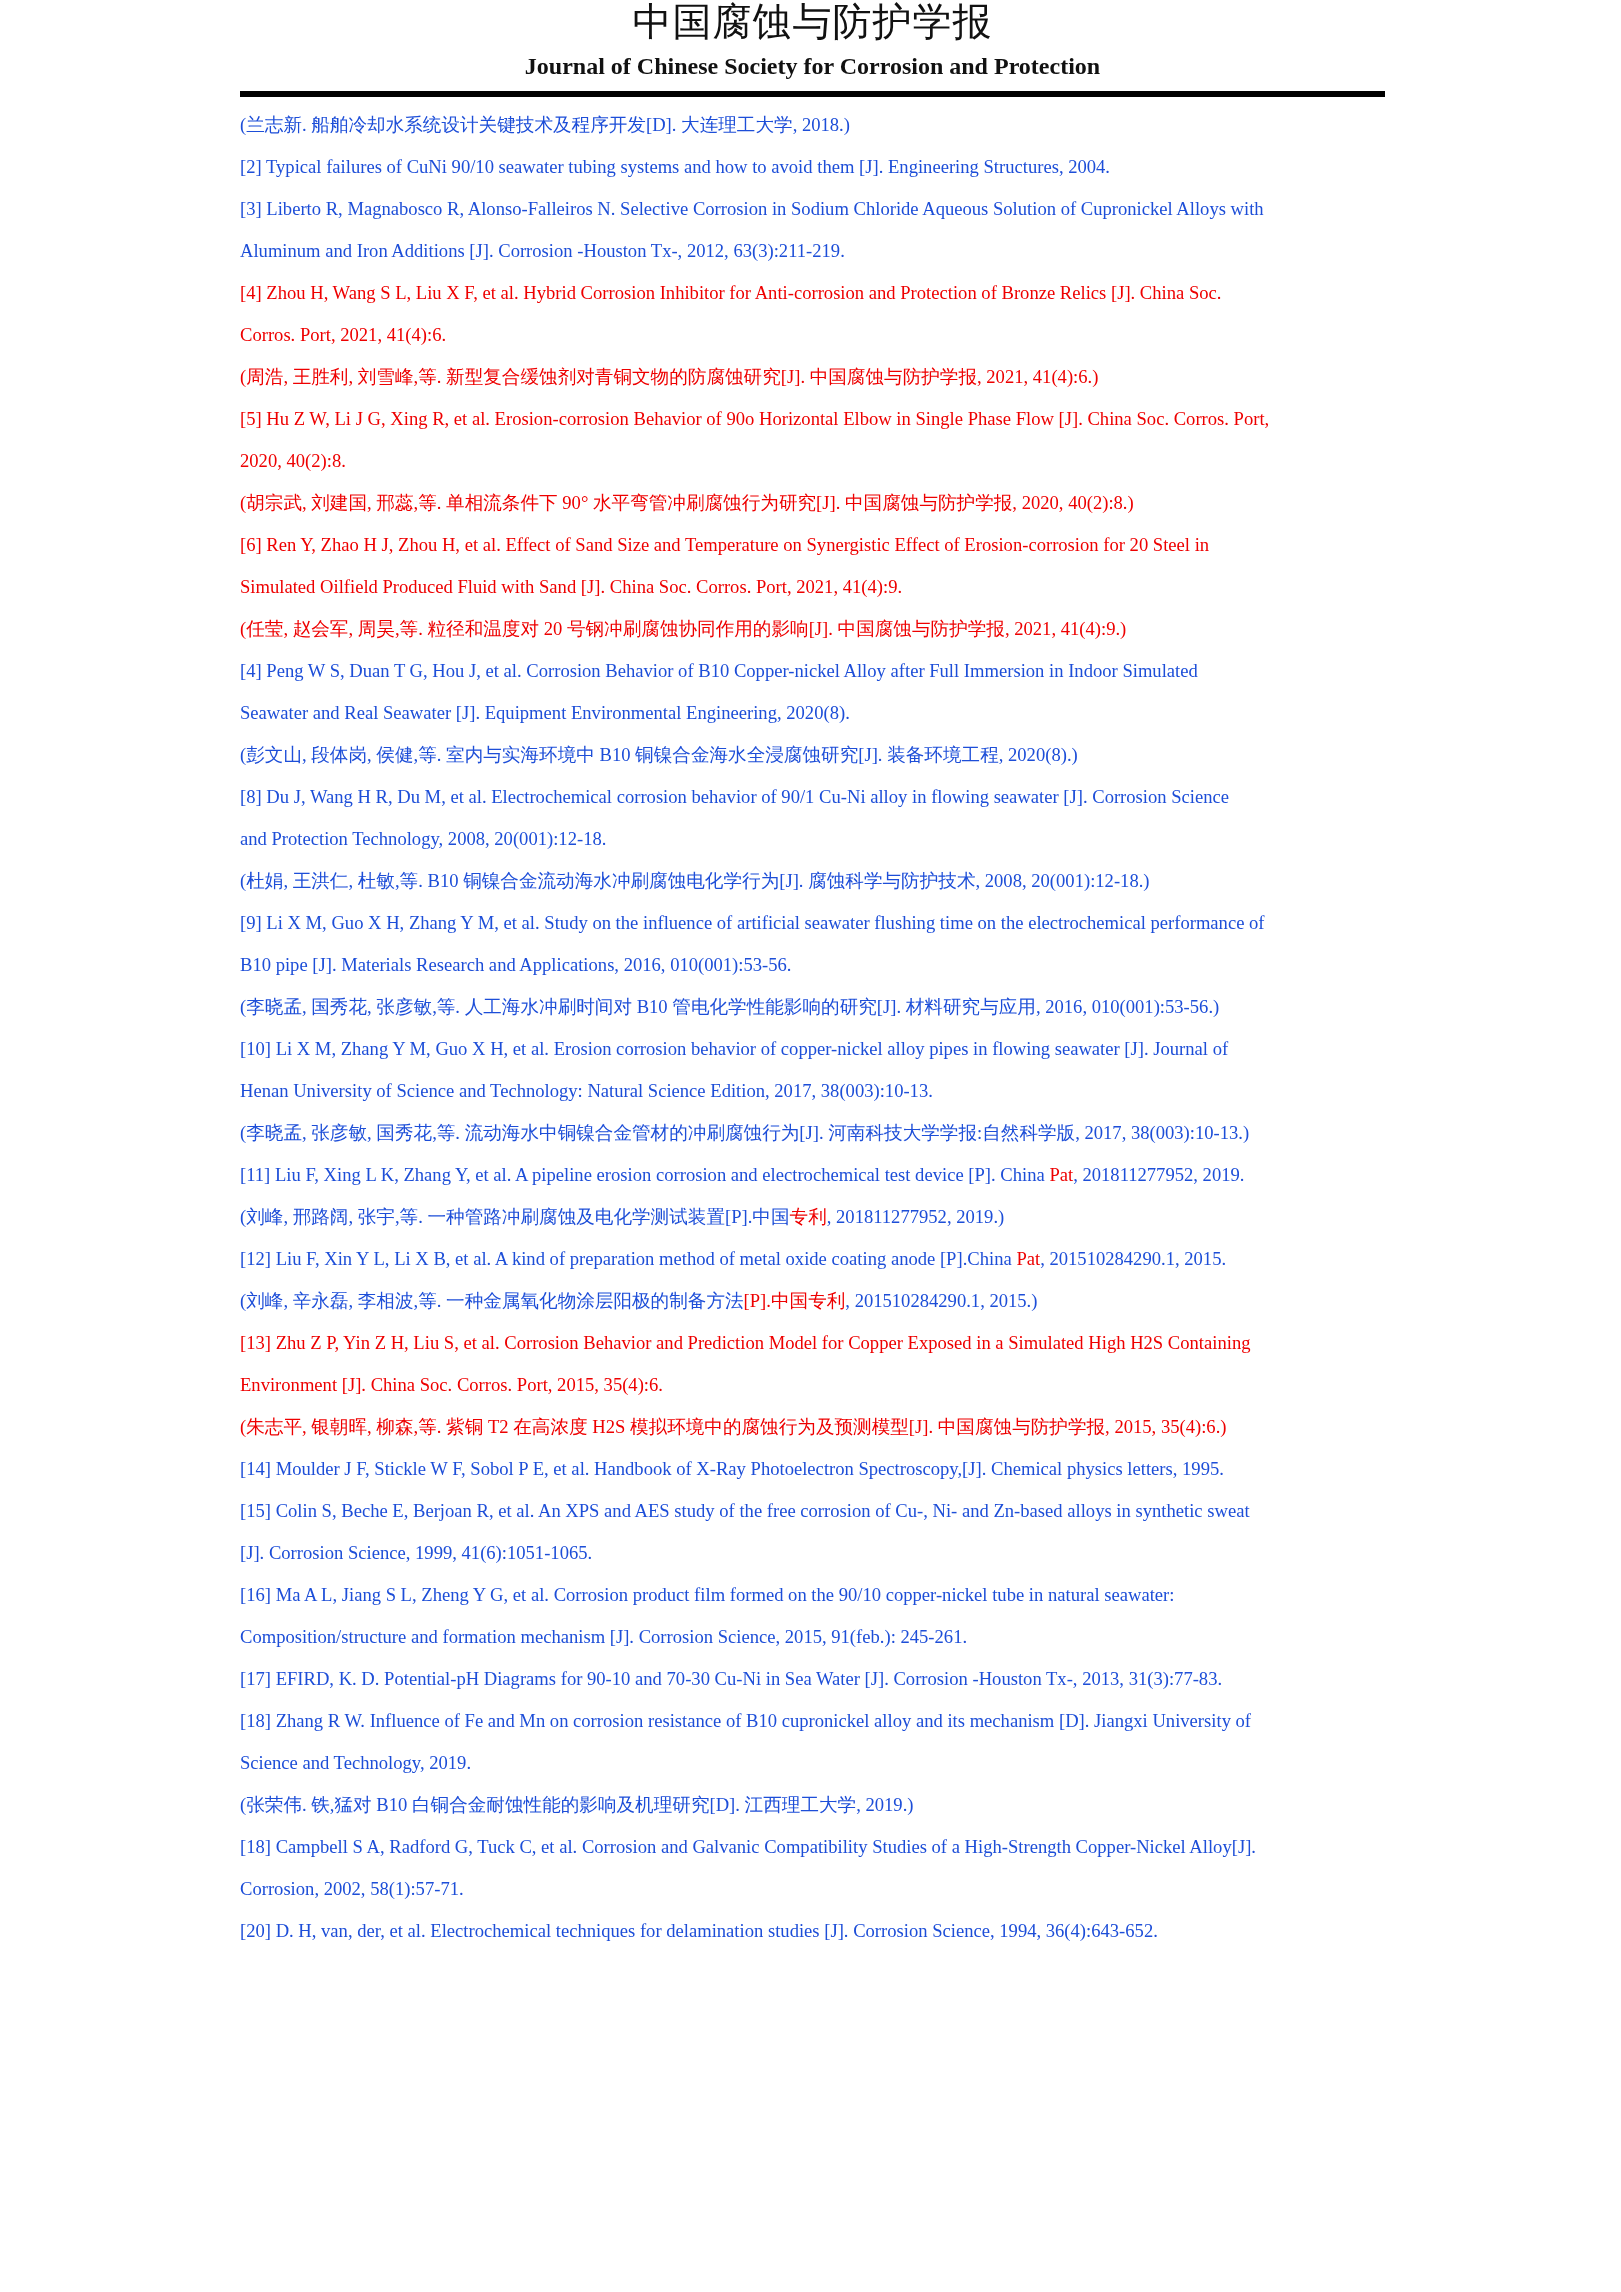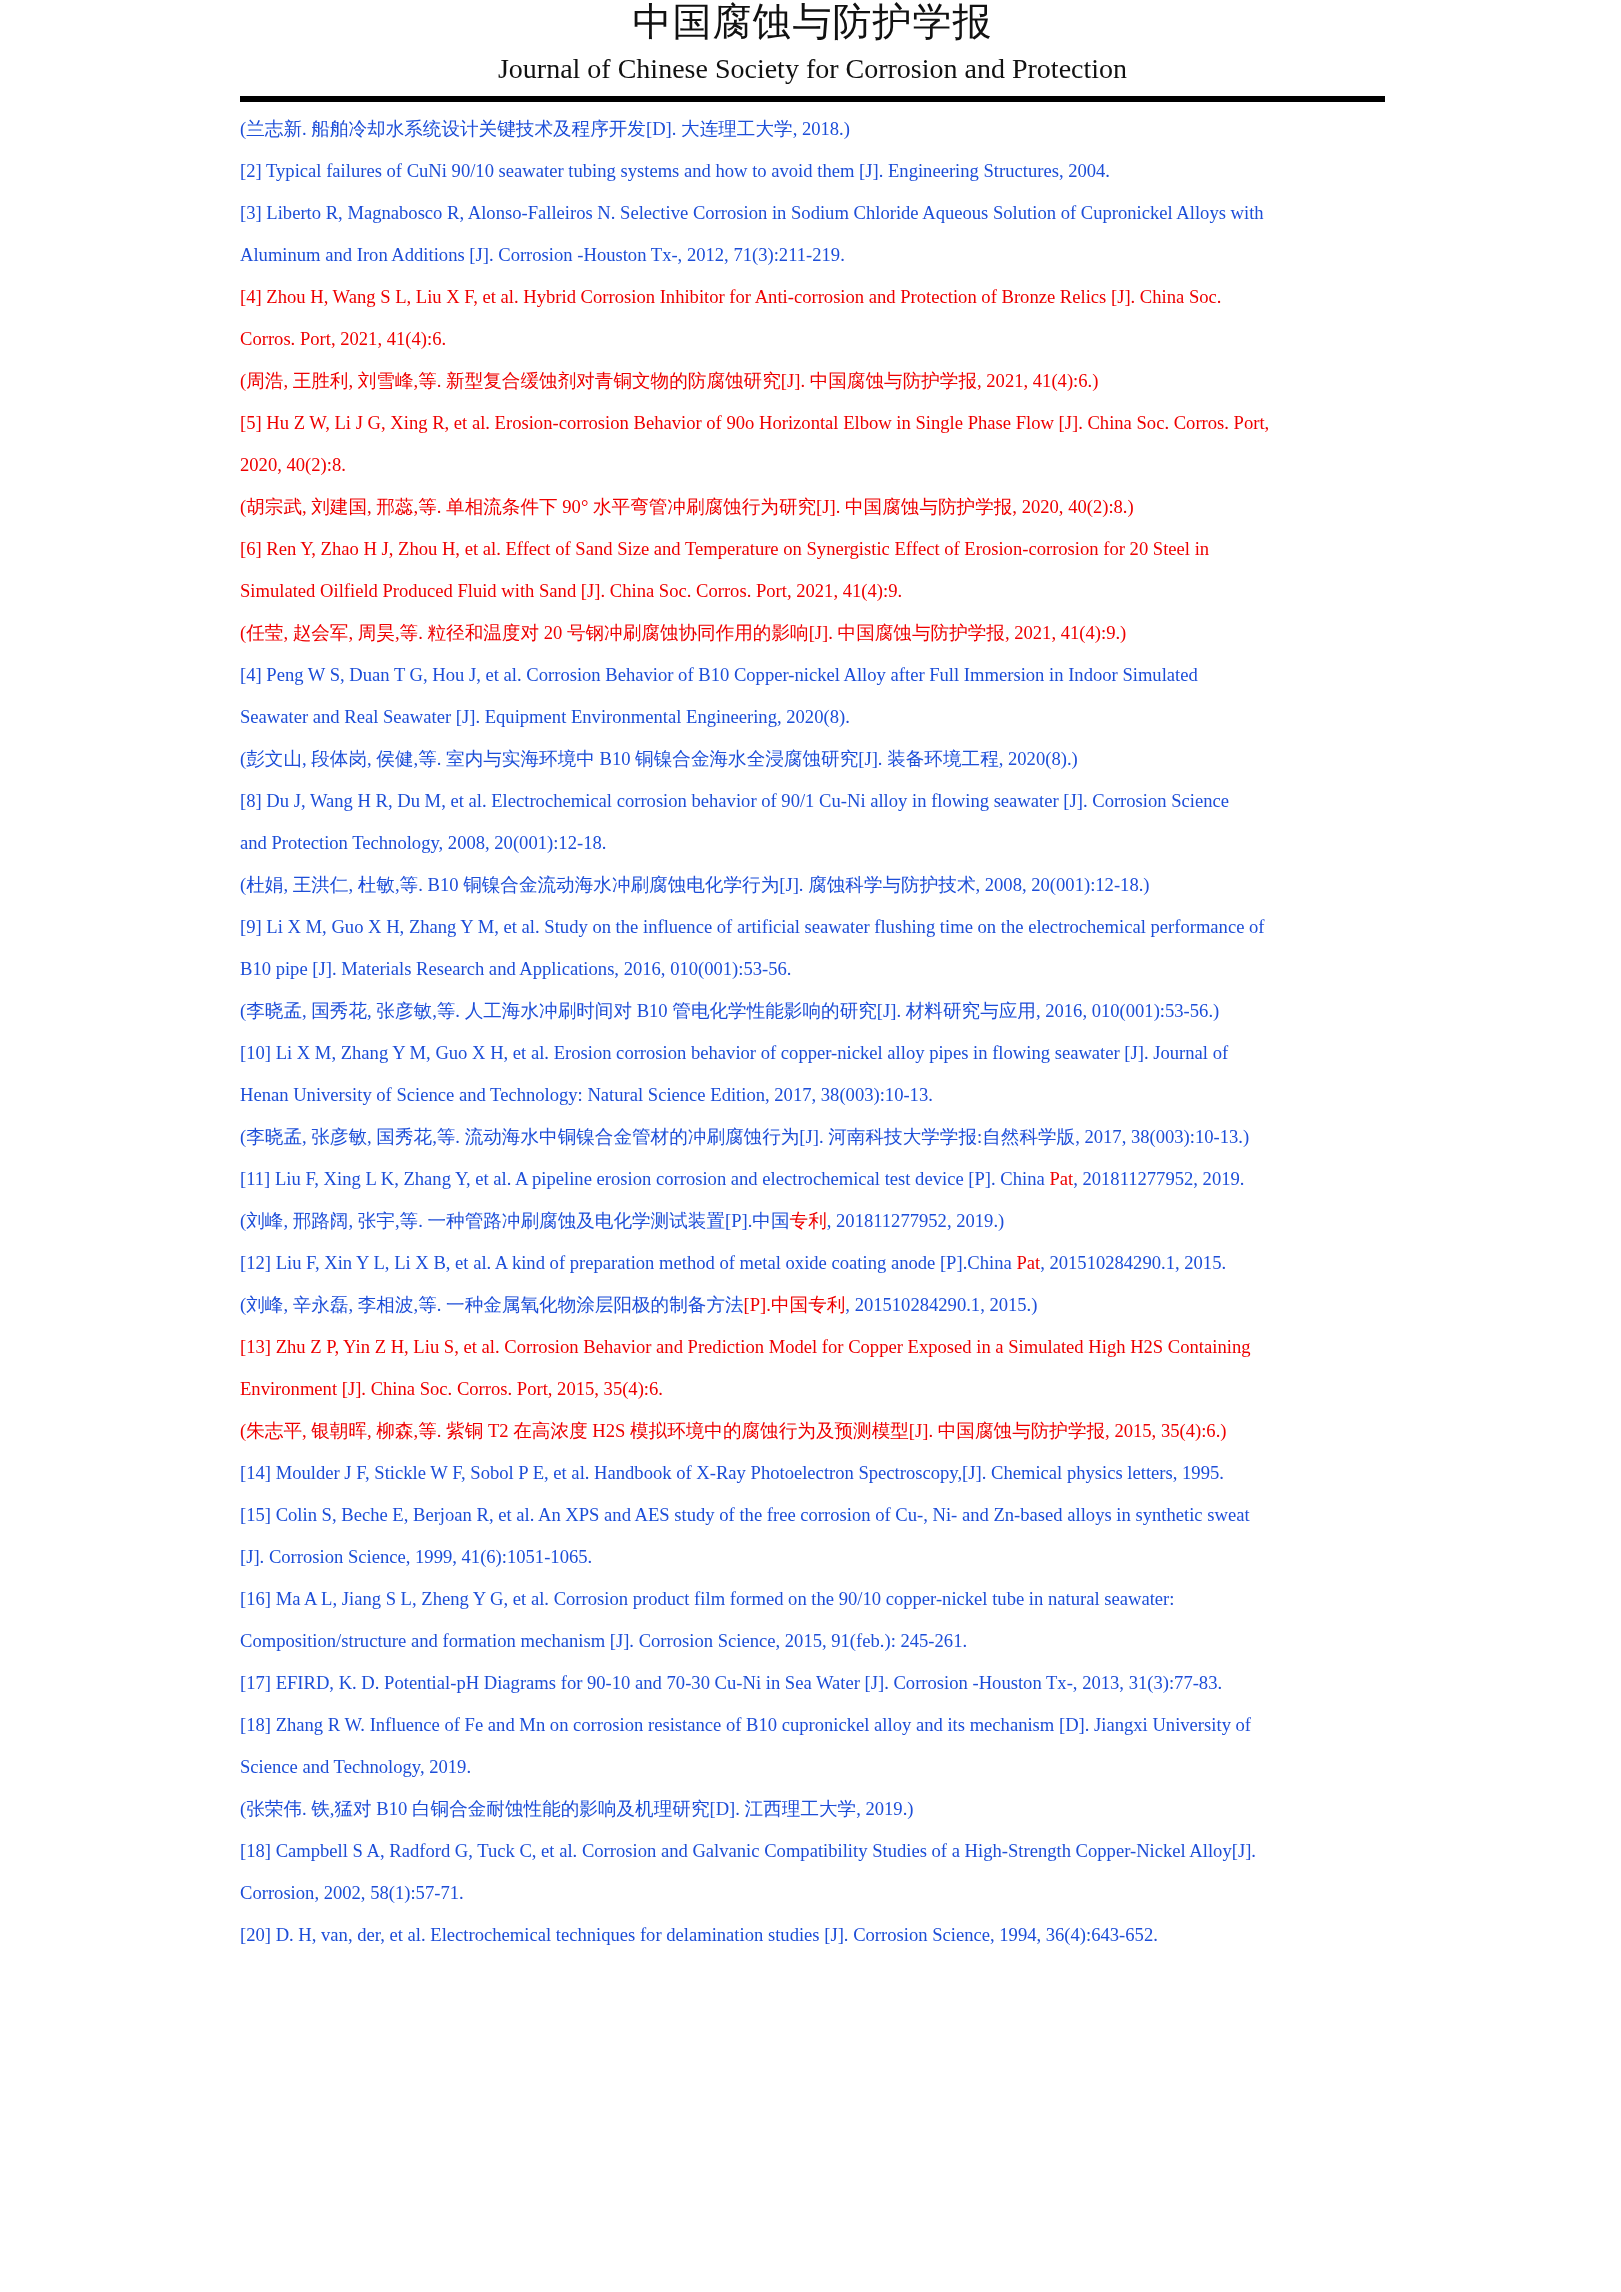--- a/index.html
+++ b/index.html
@@ -21,22 +21,22 @@
   .header { text-align: center; }
   .title-cn {
     margin: 0;
     font-size: 39px;
     font-weight: 400;
     line-height: 1.15;
     letter-spacing: 1px;
   }
   .title-en {
     margin: 7.8px 0 0 0;
-    font-size: 28px;
-    font-weight: 400;
+    font-size: 24px;
+    font-weight: 700;
     line-height: 1.15;
   }
   .rule {
     height: 5.9px;
     background: #000000;
     margin-top: 10.8px;
   }
   .refs {
     margin-top: 6.9px;
   }
@@ -55,21 +55,21 @@
 <div class="page">
   <div class="header">
     <h1 class="title-cn">中国腐蚀与防护学报</h1>
     <h2 class="title-en">Journal of Chinese Society for Corrosion and Protection</h2>
     <div class="rule"></div>
   </div>
   <div class="refs">
       <div class="line"><span class="seg-k">(兰志新. 船舶冷却水系统设计关键技术及程序开发[D]. 大连理工大学, 2018.)</span></div>
       <div class="line"><span class="seg-k">[2] Typical failures of CuNi 90/10 seawater tubing systems and how to avoid them [J]. Engineering Structures, 2004.</span></div>
       <div class="line"><span class="seg-k">[3] Liberto R, Magnabosco R, Alonso-Falleiros N. Selective Corrosion in Sodium Chloride Aqueous Solution of Cupronickel Alloys with</span></div>
-      <div class="line"><span class="seg-k">Aluminum and Iron Additions [J]. Corrosion -Houston Tx-, 2012, 71(3):211-219.</span></div>
+      <div class="line"><span class="seg-k">Aluminum and Iron Additions [J]. Corrosion -Houston Tx-, 2012, 63(3):211-219.</span></div>
       <div class="line"><span class="seg-r">[4] Zhou H, Wang S L, Liu X F, et al. Hybrid Corrosion Inhibitor for Anti-corrosion and Protection of Bronze Relics [J]. China Soc.</span></div>
       <div class="line"><span class="seg-r">Corros. Port, 2021, 41(4):6.</span></div>
       <div class="line"><span class="seg-r">(周浩, 王胜利, 刘雪峰,等. 新型复合缓蚀剂对青铜文物的防腐蚀研究[J]. 中国腐蚀与防护学报, 2021, 41(4):6.)</span></div>
       <div class="line"><span class="seg-r">[5] Hu Z W, Li J G, Xing R, et al. Erosion-corrosion Behavior of 90o Horizontal Elbow in Single Phase Flow [J]. China Soc. Corros. Port,</span></div>
       <div class="line"><span class="seg-r">2020, 40(2):8.</span></div>
       <div class="line"><span class="seg-r">(胡宗武, 刘建国, 邢蕊,等. 单相流条件下 90° 水平弯管冲刷腐蚀行为研究[J]. 中国腐蚀与防护学报, 2020, 40(2):8.)</span></div>
       <div class="line"><span class="seg-r">[6] Ren Y, Zhao H J, Zhou H, et al. Effect of Sand Size and Temperature on Synergistic Effect of Erosion-corrosion for 20 Steel in</span></div>
       <div class="line"><span class="seg-r">Simulated Oilfield Produced Fluid with Sand [J]. China Soc. Corros. Port, 2021, 41(4):9.</span></div>
       <div class="line"><span class="seg-r">(任莹, 赵会军, 周昊,等. 粒径和温度对 20 号钢冲刷腐蚀协同作用的影响[J]. 中国腐蚀与防护学报, 2021, 41(4):9.)</span></div>
       <div class="line"><span class="seg-k">[4] Peng W S, Duan T G, Hou J, et al. Corrosion Behavior of B10 Copper-nickel Alloy after Full Immersion in Indoor Simulated</span></div>

